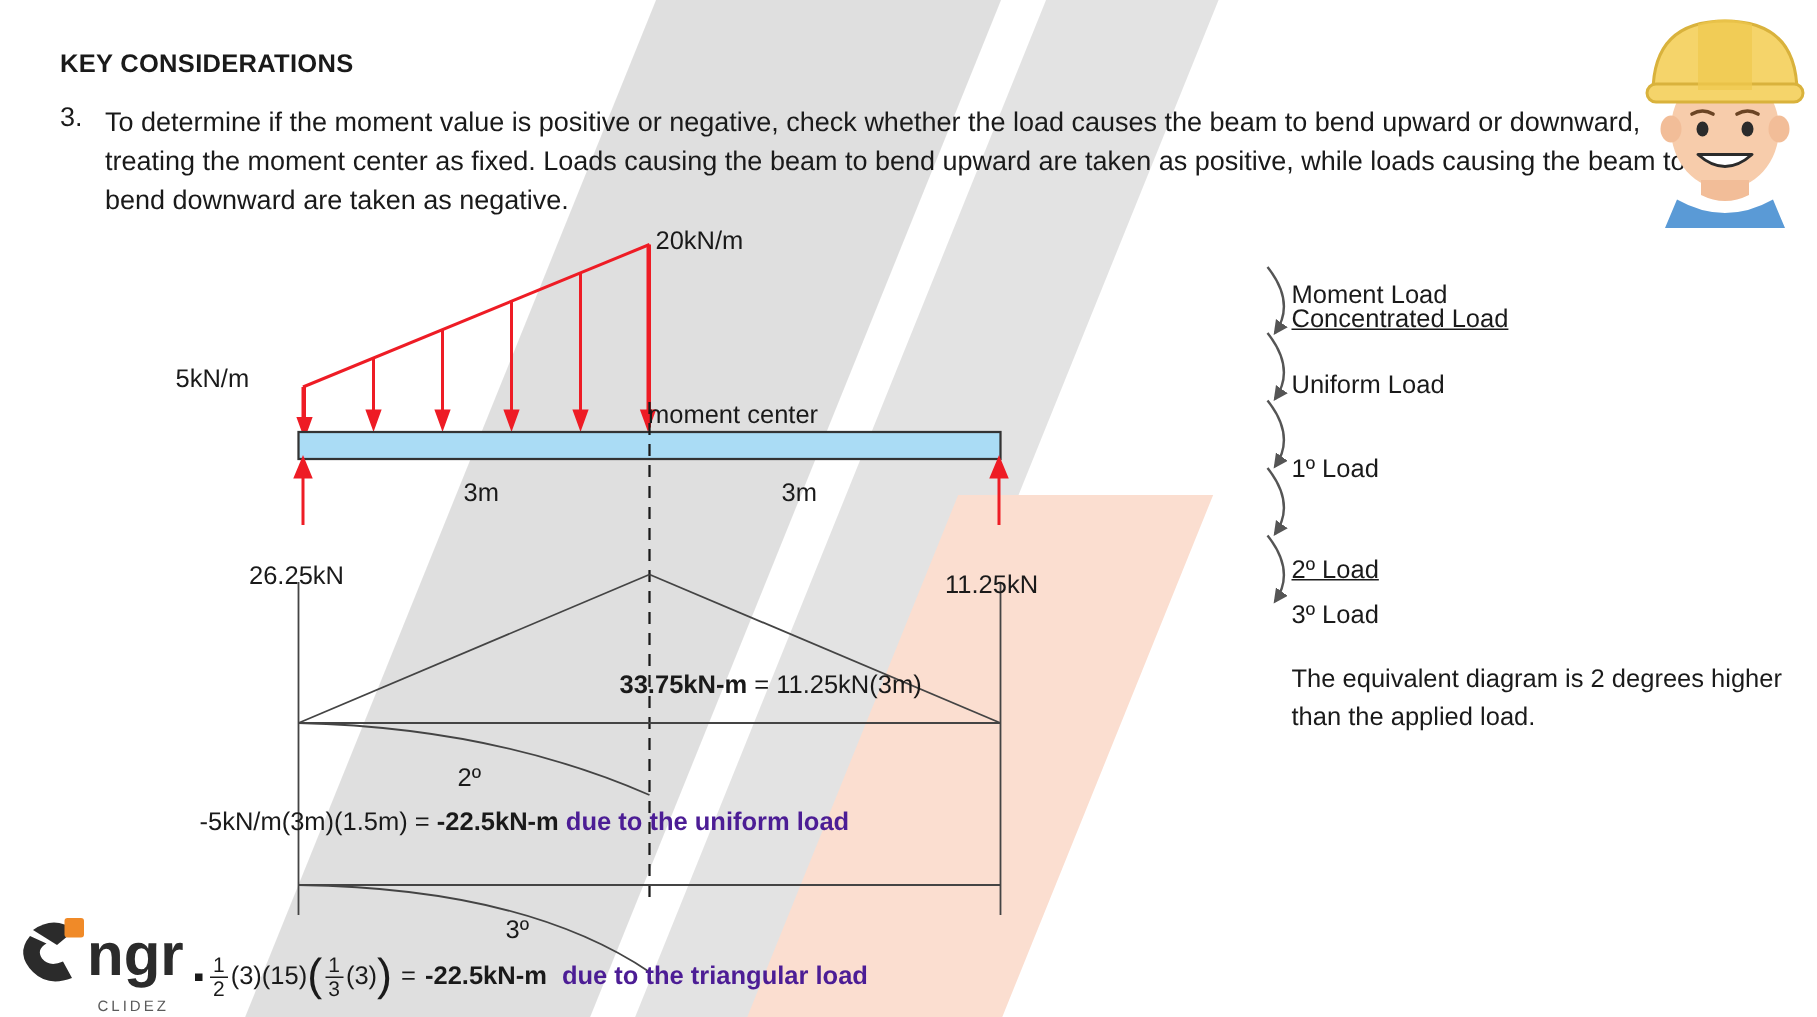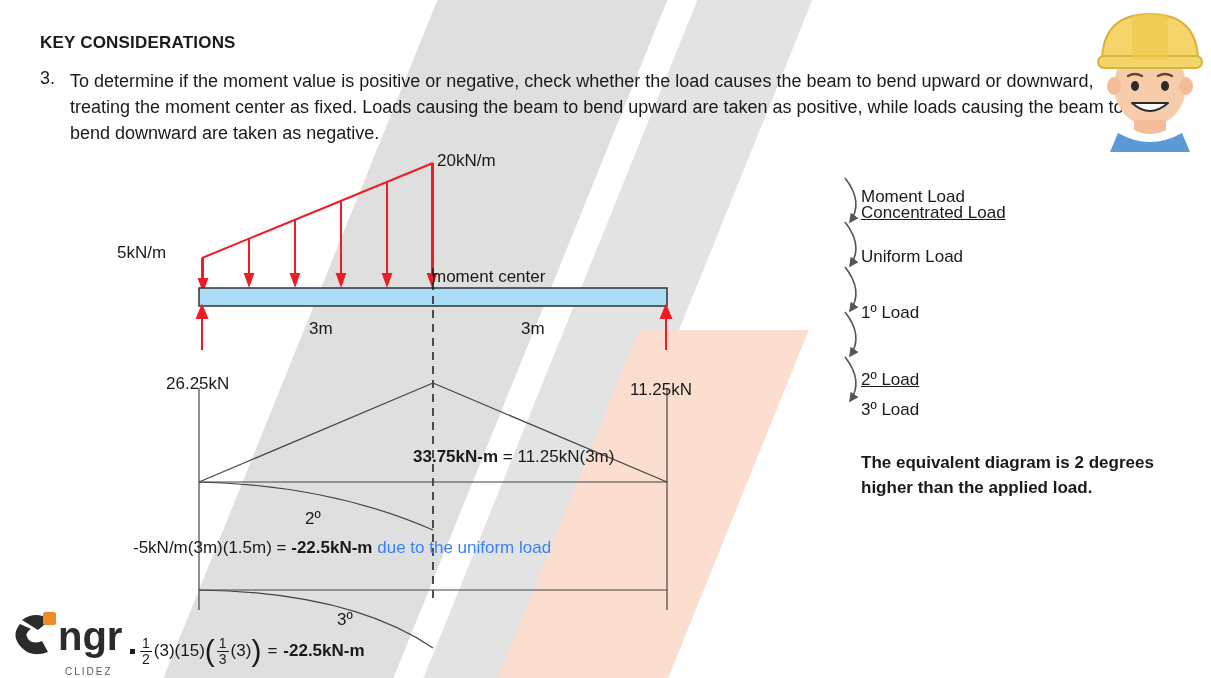--- a/index.html
+++ b/index.html
@@ -57,35 +57,35 @@
     left: 70px;
     top: 68px;
     width: 1080px;
     font-size: 18px;
     line-height: 26px;
   }
 
   
   .lbl { position: absolute; font-size: 17px; white-space: nowrap; }
   .lbl-b { font-weight: bold; }
-  .lbl-orange { color: #3b82f6; font-weight: normal; }
+  .lbl-orange { color: #4c1d95; font-weight: bold; }
 
   
   .side-item {
     position: absolute;
     font-size: 17px;
     white-space: nowrap;
   }
   #equiv-note {
     position: absolute;
     left: 861px;
-    top: 450px;
+    top: 440px;
     width: 330px;
     font-size: 17px;
-    font-weight: bold;
+    font-weight: normal;
     line-height: 25px;
   }
 
   
   #logo-wrap { position: absolute; left: 10px; top: 596px; width: 140px; height: 75px; margin-top: 10px; }
   #logo-sub {
     position: absolute;
     left: 55px;
     top: 60px;
     font-size: 10px;
@@ -219,20 +219,21 @@
     <span>(15)</span>
     <span class="paren">(</span>
     <span class="frac">
       <span class="num">1</span>
       <span class="den">3</span>
     </span>
     <span>(3)</span>
     <span class="paren">)</span>
     <span style="margin:0 6px;">=</span>
     <span class="lbl-b">-22.5kN-m</span>
+    <span class="lbl-orange" style="margin-left:10px;">due to the triangular load</span>
   </div>
 
   <svg class="abs" style="left:820px; top:150px;" width="90" height="270" viewBox="0 0 90 270">
     <defs>
       <marker id="ah" markerWidth="8" markerHeight="8" refX="5" refY="3" orient="auto">
         <path d="M0,0 L6,3 L0,6 z" fill="#555555"></path>
       </marker>
     </defs>
     <path d="M25,28 Q44,52 30,72" fill="none" stroke="#555555" stroke-width="1.6" marker-end="url(#ah)"></path>
     <path d="M25,72 Q44,96 30,116" fill="none" stroke="#555555" stroke-width="1.6" marker-end="url(#ah)"></path>

